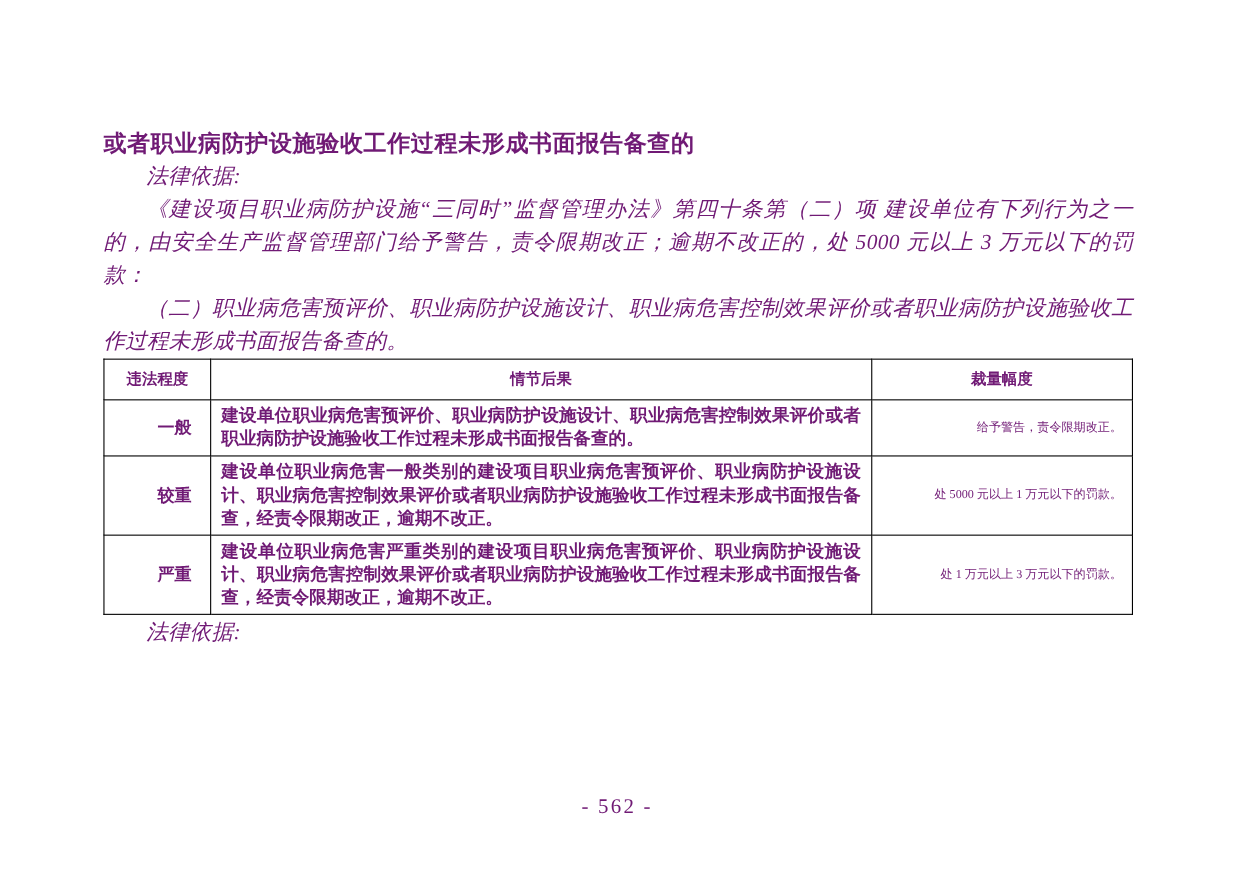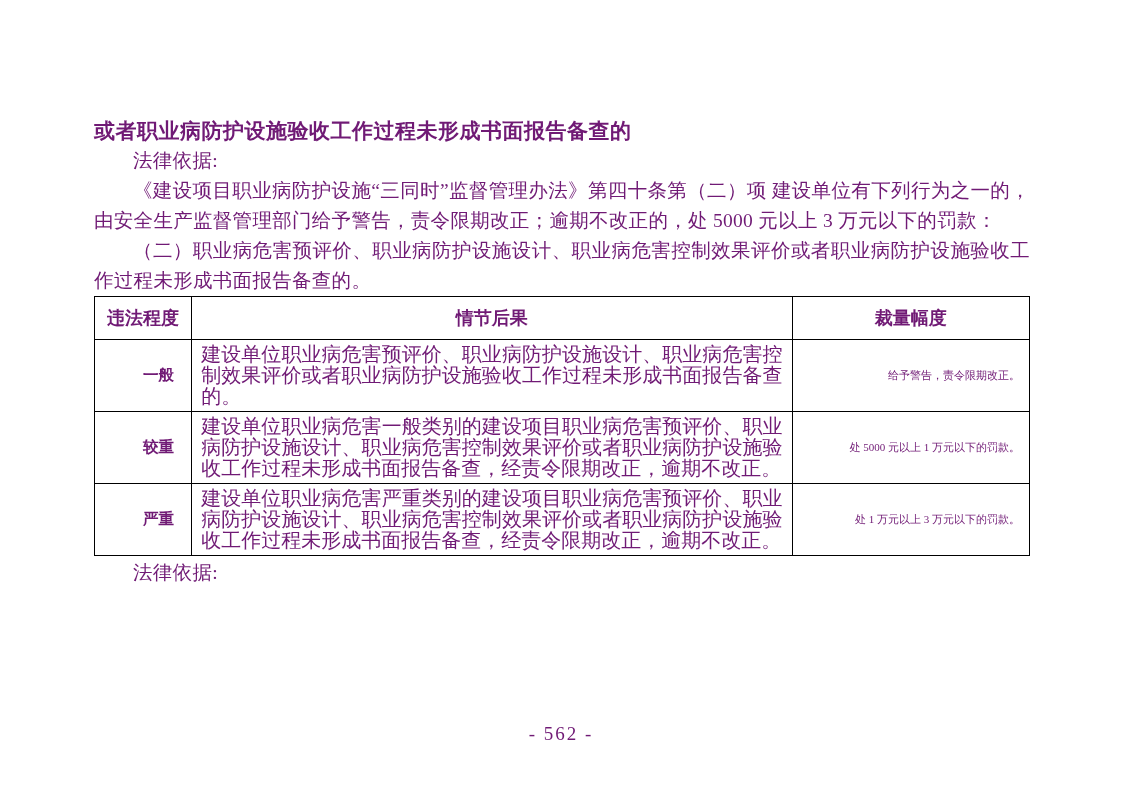--- a/index.html
+++ b/index.html
@@ -23,21 +23,21 @@
     margin: 0;
     letter-spacing: 0.5px;
   }
   p.bodytext {
     font-size: 19.5px;
     line-height: 30px;
     margin: 0;
     text-align: justify;
     letter-spacing: 0.3px;
   }
-  .indent { text-indent: 2em; }
+  .indent { text-indent: 2em; font-style: italic; }
   .table-title {
     font-family: "Liberation Sans", "DejaVu Sans", sans-serif;
     font-weight: bold;
     font-size: 17px;
     text-align: center;
     margin-top: 14px;
     margin-bottom: 7px;
   }
   table.standard {
     width: 100%;
@@ -46,36 +46,37 @@
   }
   table.standard col.c-degree { width: 10.4%; }
   table.standard col.c-circ   { width: 64.2%; }
   table.standard col.c-range  { width: 25.4%; }
   table.standard th, table.standard td {
     border: 1.6px solid #000;
   }
   table.standard th {
     font-family: "Liberation Sans", "DejaVu Sans", sans-serif;
     font-weight: bold;
-    font-size: 18px;
+    font-size: 14px;
     padding: 9px 4px;
     text-align: center;
   }
   td.degree {
     font-family: "Liberation Sans", "DejaVu Sans", sans-serif;
     font-weight: bold;
     font-size: 15.5px;
     text-align: center;
     padding-left: 32px;
   }
   td.circ {
-    font-size: 20px;
+    font-size: 16px;
     line-height: 21px;
     padding: 4px 9px;
     text-align: justify;
+    font-weight: bold;
   }
   td.range {
     font-size: 11px;
     line-height: 21px;
     padding: 4px 9px;
     text-align: right;
   }
   p.article {
     font-family: "Liberation Sans", "DejaVu Sans", sans-serif;
     font-weight: bold;

